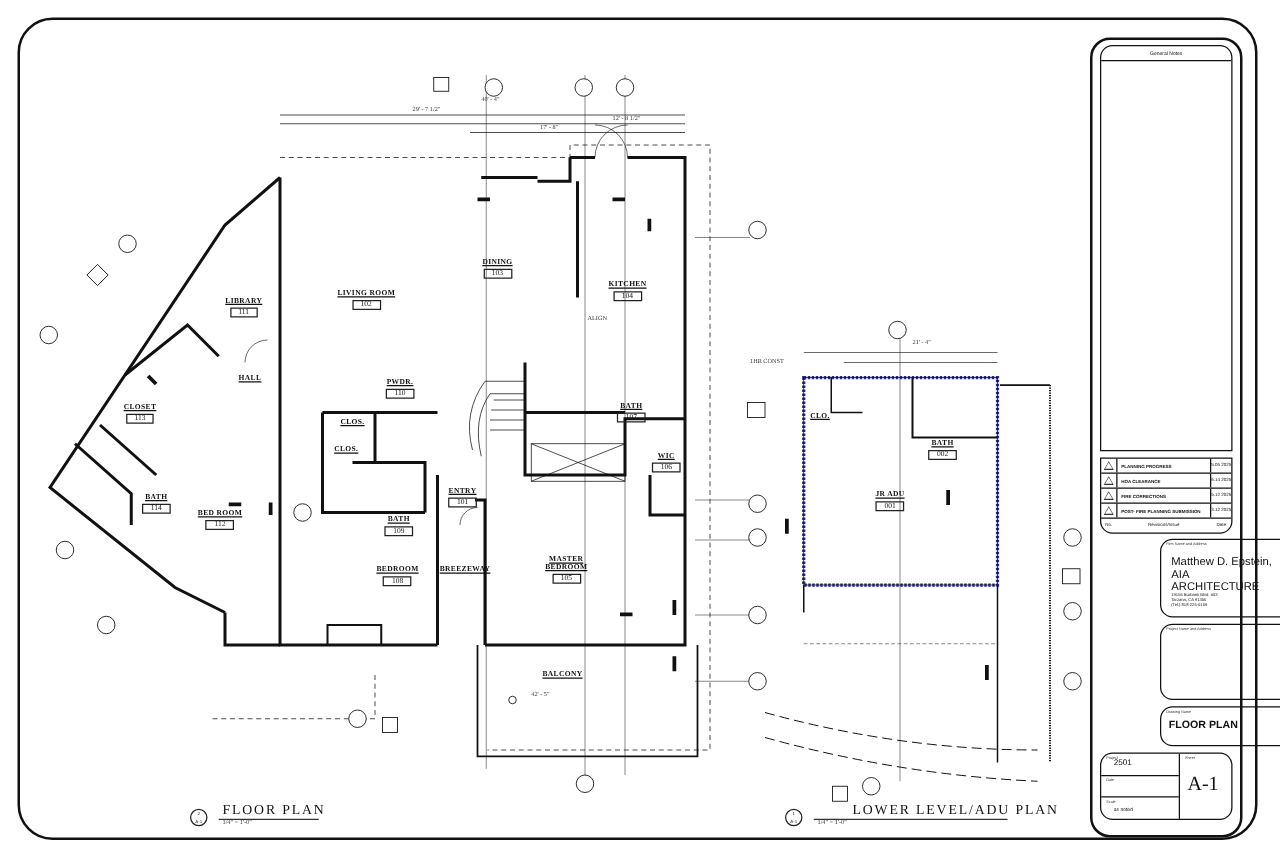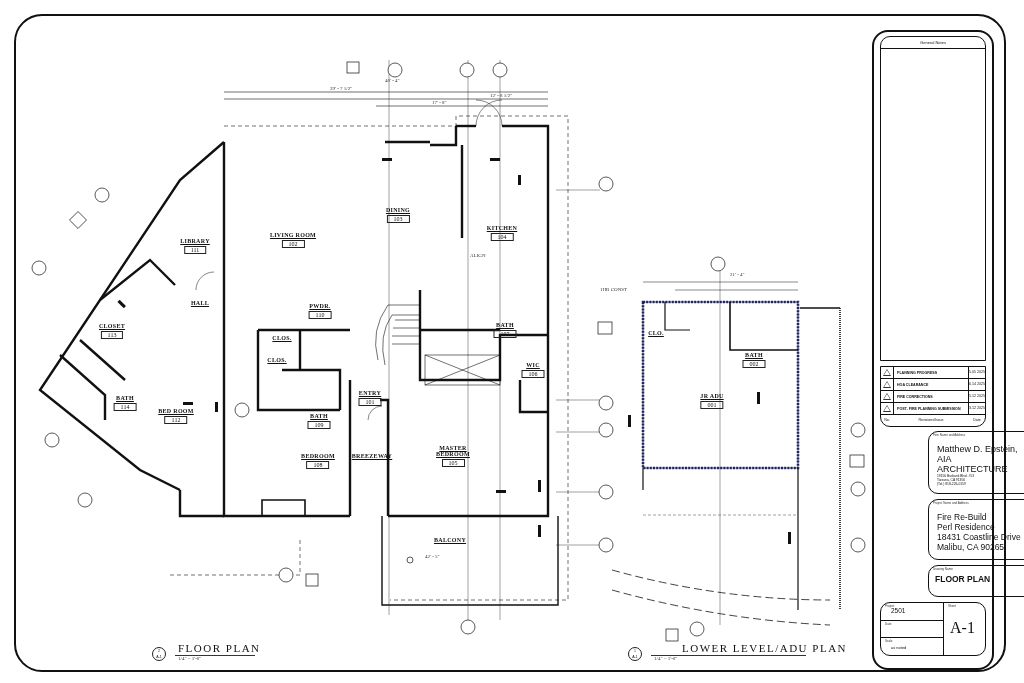--- a/index.html
+++ b/index.html
@@ -275,26 +275,20 @@
     </div>
   <div class="addr">
       <div>19156 Burbank Blvd. #53</div>
       <div>Tarzana, CA 91356</div>
       <div>(Tel.) 818-226-0159</div>
     </div>
 </div>
 
 <div class="box proj" style="top:499px;height:61px">
   <span class="tiny">Project Name and Address</span>
-  <div class="lines">
-    <div>Fire Re-Build</div>
-    <div>Perl Residence</div>
-    <div>18431 Coastline Drive</div>
-    <div>Malibu, CA 90265</div>
-  </div>
 </div>
 
 <div class="box dwg" style="top:565px;height:32px">
   <span class="tiny">Drawing Name</span>
   <div class="val">FLOOR PLAN</div>
 </div>
 
 <div class="meta">
   <div class="left">
     <div>

